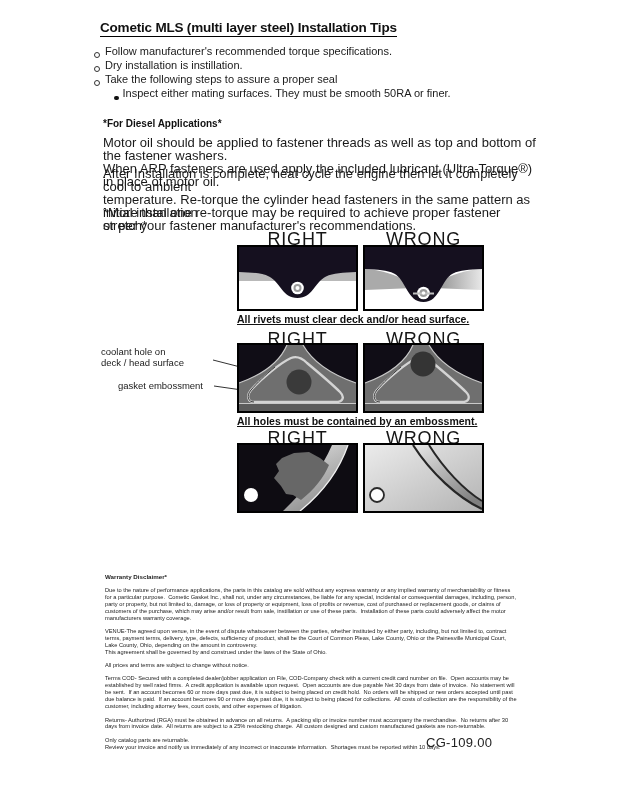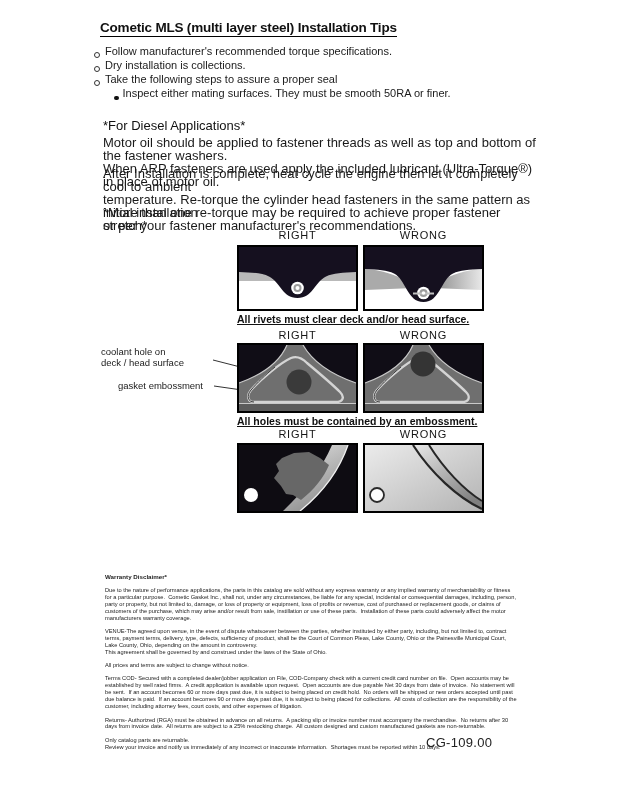--- a/index.html
+++ b/index.html
@@ -20,27 +20,27 @@
   .tip-row.sub { margin-left:20px; }
   .marker-o {
     width:4px; height:4px; border:1.2px solid #333; border-radius:50%;
     margin:4px 5px 0 0; flex:0 0 auto;
   }
   .marker-dot {
     width:4.5px; height:4.5px; background:#111; border-radius:50%;
     margin:4px 4px 0 0; flex:0 0 auto;
   }
 
-  .diesel-heading { left:103px; top:118px; font-size:13px; font-weight:normal; color:#111; }
+  .diesel-heading { left:103px; top:118px; font-size:10px; font-weight:bold; color:#111; }
   .body-para { left:103px; width:436px; font-size:13px; line-height:13px; white-space:pre-line; }
   .p1 { top:136px; }
   .p2 { top:167px; }
   .p3 { top:206px; }
 
-  .fig-label { width:121px; text-align:center; font-size:11px; letter-spacing:0.8px; color:#151515; }
+  .fig-label { width:121px; text-align:center; font-size:18px; letter-spacing:0.8px; color:#151515; }
   .col-left  { left:237px; }
   .col-right { left:363px; }
   .fig-caption { left:237px; width:285px; font-size:10.5px; font-weight:bold; line-height:12.5px; white-space:pre-line; color:#111;text-decoration:underline; }
 
   .panel { display:block; }
 
   .annot { font-size:9.5px; line-height:11px; color:#1a1a1a; white-space:pre-line; }
   .annot-1 { left:101px; top:346px; width:110px; text-align:left; }
   .annot-2 { left:118px; top:380px; }
 
@@ -57,21 +57,21 @@
 
   <div class="abs doc-title">Cometic MLS (multi layer steel) Installation Tips</div>
 
   <div class="abs tips">
     <div class="tip-row">
       <span class="marker-o"></span>
       <span>Follow manufacturer's recommended torque specifications.</span>
     </div>
     <div class="tip-row">
       <span class="marker-o"></span>
-      <span>Dry installation is collections.</span>
+      <span>Dry installation is instillation.</span>
     </div>
     <div class="tip-row">
       <span class="marker-o"></span>
       <span>Take the following steps to assure a proper seal</span>
     </div>
     <div class="tip-row sub">
       <span class="marker-dot"></span>
       <span>Inspect either mating surfaces.  They must be smooth 50RA or finer.</span>
     </div>
   </div>

